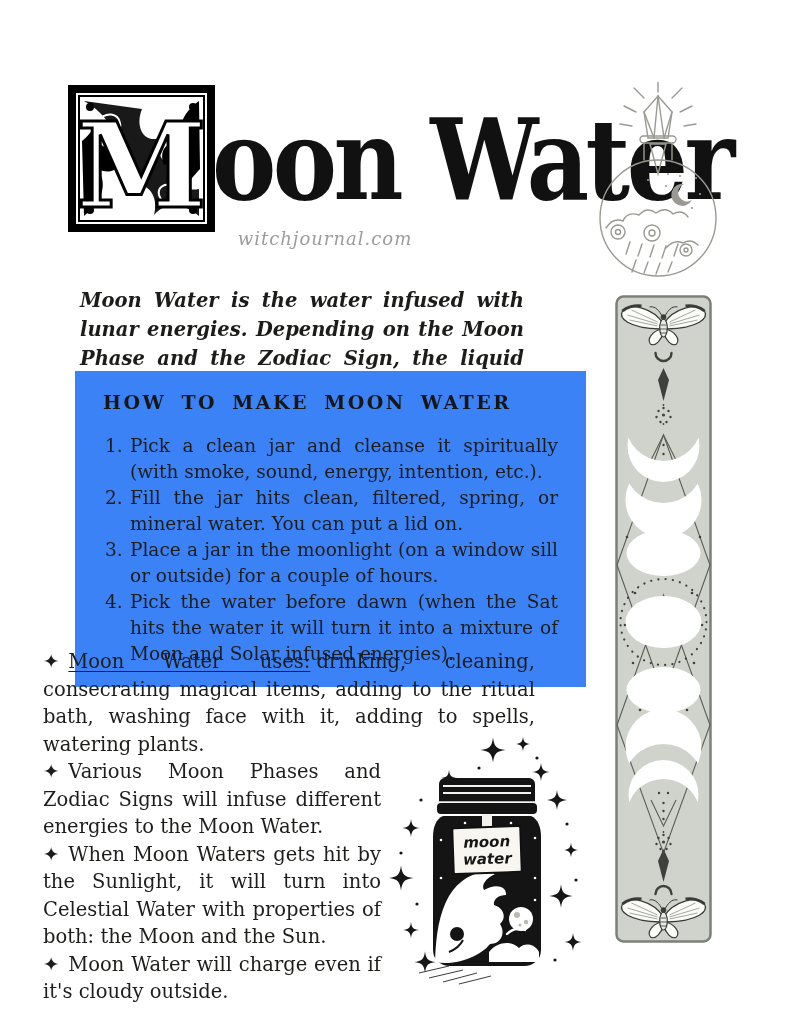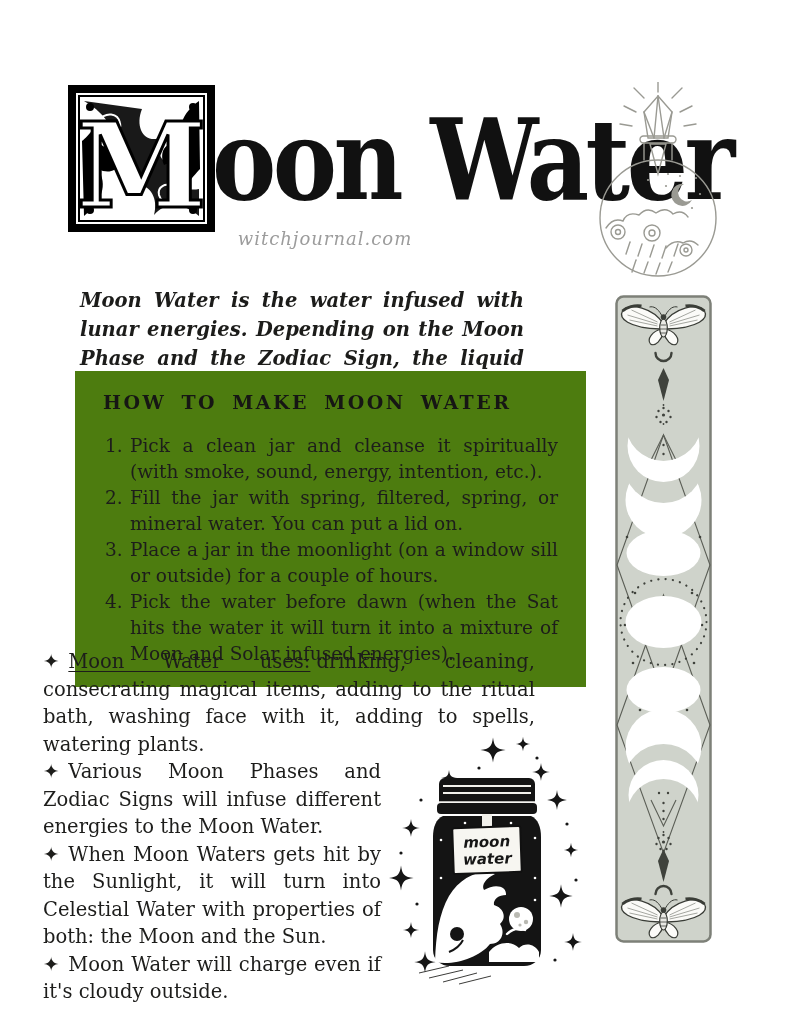--- a/index.html
+++ b/index.html
@@ -13,21 +13,21 @@
       color:#111;white-space:nowrap;}
   .website{position:absolute;left:170px;top:228px;width:310px;text-align:center;
       font-style:italic;font-size:18px;color:#9c9c9c;letter-spacing:1px;}
 
   
   .intro{position:absolute;left:80px;top:266px;width:444px;font-size:19.5px;line-height:29px;
       font-style:italic;font-weight:bold;text-align:justify;color:#1c1c1a;}
 
   
   .howto{position:absolute;left:75px;top:371px;width:511px;box-sizing:border-box;
-      background:#4d7c0f;padding:20px 24px 20px 28px;}
+      background:#3b82f6;padding:20px 24px 20px 28px;}
   .howto h2{margin:0;font-size:19px;font-weight:bold;letter-spacing:2.5px;word-spacing:6px;color:#161614;}
   .howto ol{margin:20px 4px 0 0;padding:0;list-style:none;counter-reset:step;
       font-size:18.5px;line-height:26px;text-align:justify;}
   .howto li{counter-increment:step;position:relative;padding-left:27px;margin:0;}
   .howto li::before{content:counter(step) ".";position:absolute;left:2px;top:0;}
 
   
   .notes{position:absolute;left:43px;top:648px;width:565px;font-size:19.5px;line-height:27.5px;
       text-align:justify;}
   .notes p{margin:0;}
@@ -125,21 +125,21 @@
       <path d="M76,180 L72,190"></path>
     </g>
   </svg>
 
   <p class="intro">Moon Water is the water infused with lunar energies. Depending on the Moon Phase and the Zodiac Sign, the liquid will hold different properties.</p>
 
   <div class="howto">
     <h2>HOW TO MAKE MOON WATER</h2>
     <ol>
       <li>Pick a clean jar and cleanse it spiritually (with smoke, sound, energy, intention, etc.).</li>
-      <li>Fill the jar with spring, filtered, spring, or mineral water. You can put a lid on.</li>
+      <li>Fill the jar hits clean, filtered, spring, or mineral water. You can put a lid on.</li>
       <li>Place a jar in the moonlight (on a window sill or outside) for a couple of hours.</li>
       <li>Pick the water before dawn (when the Sat hits the water it will turn it into a mixture of Moon and Solar infused energies).</li>
     </ol>
   </div>
 
   <div class="notes">
     <p class="full"><span class="star">✦</span><span class="lead">Moon Water uses:</span><span>drinking, cleaning, consecrating magical items, adding to the ritual bath, washing face with it, adding to spells, watering plants.</span></p>
     <div class="row">
       <div class="col">
         <p><span class="star">✦</span><span>Various Moon Phases and Zodiac Signs will infuse different energies to the Moon Water.</span></p>

